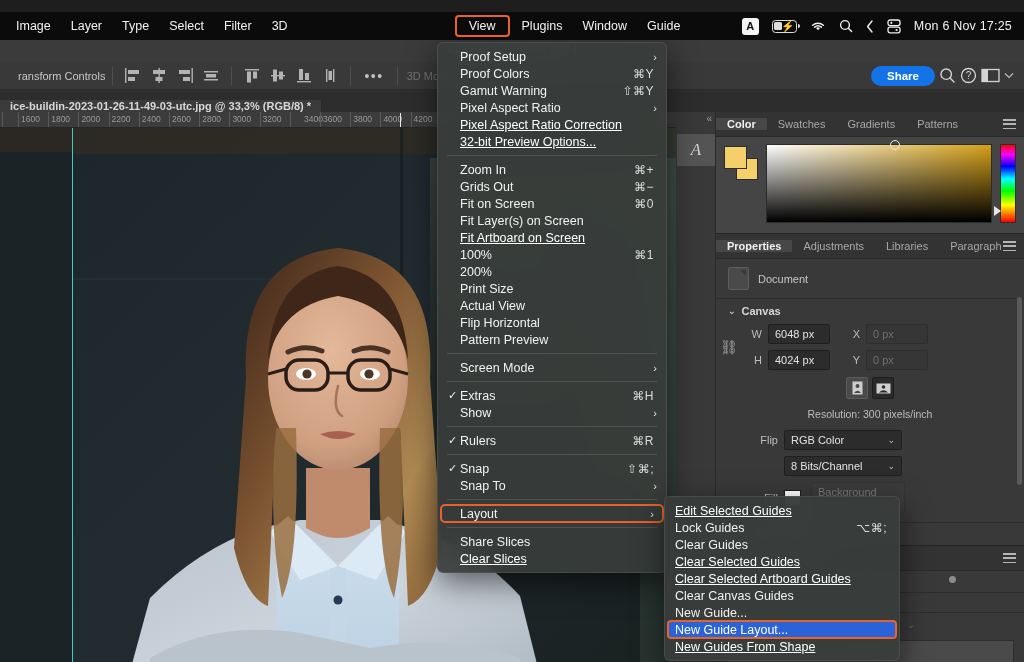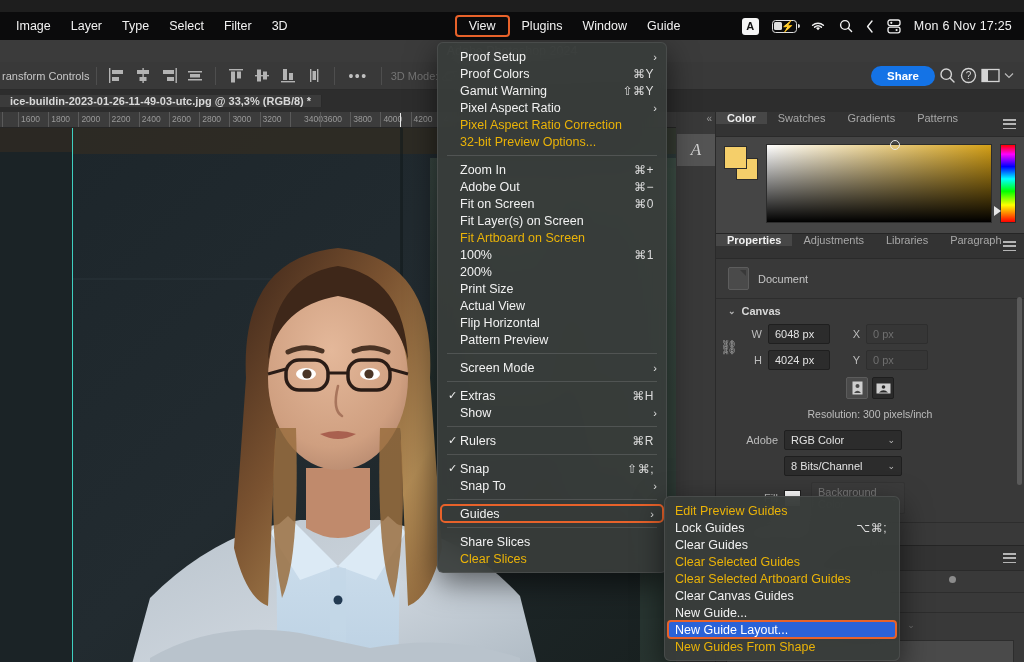--- a/index.html
+++ b/index.html
@@ -50,36 +50,36 @@
     height: 22px; background: #3b3b3b; color: #d6d6d6;
     display: flex; align-items: center; justify-content: center;
     font-size: 12.5px; position: relative;
   }
   .pstitle span { position: absolute; left: 50%; transform: translateX(-50%); }
 
   
   .optbar {
     height: 28px; background: #393939; border-bottom: 1px solid #2b2b2b;
     display: flex; align-items: center; color: #c7c7c7; font-size: 11px;
-    padding-left: 0px; gap: 0;
+    padding-left: 16px; gap: 0;
   }
   .optbar .lbl { white-space: nowrap; padding-left: 2px; }
   .vdiv { width: 1px; height: 18px; background: #4e4e4e; margin: 0 7px; }
   .alignicon { width: 20px; height: 17px; margin: 0 3px; opacity: .85; }
   .dots { letter-spacing: 1.5px; font-size: 14px; color: #c0c0c0; padding: 0 6px; }
   .dim { color: #757575; }
   .optright { margin-left: auto; display: flex; align-items: center; gap: 4px; padding-right: 10px; }
   .sharebtn {
     background: #1473e6; color: #fff; font-size: 11.5px; font-weight: 600;
     border-radius: 12px; padding: 4px 16px; border: none;
   }
   .obicon { color: #d4d4d4; display: inline-flex; }
 
   
-  .doctabrow { height: 22px; background: #2d2d2d; display: flex; align-items: center; }
+  .doctabrow { height: 22px; background: #2d2d2d; display: flex; align-items: flex-end; }
   .doctab {
     background: #3b3b3b; color: #d8d8d8; font-size: 11px; font-weight: bold;
     display: flex; align-items: center; padding: 0 10px; white-space: nowrap;
     border-right: 1px solid #2a2a2a;
   }
 
   
   .workarea { position: absolute; top: 72px; left: 0; right: 0; bottom: 0; }
   .canvaswrap { position: absolute; left: 0; top: 0; width: 676px; bottom: 0; background: #292929; }
   .ruler {
@@ -113,21 +113,21 @@
     width: 38px; height: 32px; margin: 4px 0 0 1px;
     display: flex; align-items: center; justify-content: center;
     color: #cfcfcf; font-size: 15px;
   }
   .stripbtn.active { background: #545454; }
   .chev { position: absolute; right: 3px; top: 1px; color: #9a9a9a; font-size: 10px;}
 
   .panelcol { position: absolute; left: 40px; right: 0; top: 0; bottom: 0; }
   .panel { background: #393939; border-bottom: 1px solid #252525; }
   .tabrow {
-    display: flex; align-items: flex-start; height: 25px; background: #333333;
+    display: flex; align-items: center; height: 25px; background: #333333;
     border-bottom: 1px solid #2a2a2a; position: relative;
   }
   .ptab {
     font-size: 11px; color: #a8a8a8; padding: 0 11px;
     display: flex; align-items: center; white-space: nowrap;
   }
   .ptab.active { background: #474747; color: #f0f0f0; font-weight: bold; }
   .hamburger {
     position: absolute; right: 8px; top: 7px; width: 13px; height: 10px;
     display: flex; flex-direction: column; justify-content: space-between;
@@ -216,21 +216,21 @@
     backdrop-filter: blur(14px);
   }
   .mi {
     display: flex; align-items: center; height: 17px;
     padding: 0 12px 0 10px; white-space: nowrap; position: relative;
   }
   .mi .chk { width: 12px; flex: 0 0 12px; font-size: 11px; }
   .mi .txt { flex: 1 1 auto; }
   .mi .key { color: #dcdcdc; font-size: 12px; padding-left: 22px; letter-spacing: .5px; }
   .mi .arrow { position: absolute; right: 9px; font-size: 11px; color: #e2e2e2; }
-  .mi.disabled { color: #eab308; }
+  .mi.disabled { color: #ffffff; text-decoration: underline; }
   .msep { height: 1px; background: rgba(255,255,255,0.13); margin: 5px 9px; }
   .mi.boxed {
     outline: 2px solid #e8622a; outline-offset: -1px; border-radius: 4px;
     margin: 1px 3px; padding-left: 7px;
   }
   .mi.selected {
     background: #2a62d8; color: #fff; border-radius: 3px;
     margin: 0 3px; padding-left: 7px;
   }
   .mi.selected.boxed { outline: 2px solid #e8622a; }
@@ -623,21 +623,21 @@
                       <rect x="0.5" y="0.5" width="14" height="10" fill="#cfcfcf"></rect>
                       <circle cx="7.5" cy="4" r="1.8" fill="#2a2a2a"></circle>
                       <path d="M3 9.5 Q7.5 5 12 9.5 Z" fill="#2a2a2a"></path>
                     </svg>
                 </div>
               </div>
 
               <div class="resline">Resolution: 300 pixels/inch</div>
 
               <div class="frow" style="justify-content:flex-start; padding-left:24px">
-                <span class="flabel" style="width:38px">Adobe</span>
+                <span class="flabel" style="width:38px">Flip</span>
                 <span class="fselect" style="width:118px">
                   <span>RGB Color</span>
                   <span style="color:#bdbdbd; font-size:9px">⌄</span>
                 </span>
               </div>
               <div class="frow" style="justify-content:flex-start; padding-left:24px">
                 <span style="width:38px"></span>
                 <span class="fselect" style="width:118px">
                   <span>8 Bits/Channel</span>
                   <span style="color:#bdbdbd; font-size:9px">⌄</span>
@@ -722,21 +722,21 @@
         <span class="txt">32-bit Preview Options...</span>
       </div>
       <div class="msep"></div>
       <div class="mi">
         <span class="chk"></span>
         <span class="txt">Zoom In</span>
         <span class="key">⌘+</span>
       </div>
       <div class="mi">
         <span class="chk"></span>
-        <span class="txt">Adobe Out</span>
+        <span class="txt">Grids Out</span>
         <span class="key">⌘−</span>
       </div>
       <div class="mi">
         <span class="chk"></span>
         <span class="txt">Fit on Screen</span>
         <span class="key">⌘0</span>
       </div>
       <div class="mi">
         <span class="chk"></span>
         <span class="txt">Fit Layer(s) on Screen</span>
@@ -800,37 +800,37 @@
         <span class="key">⇧⌘;</span>
       </div>
       <div class="mi">
         <span class="chk"></span>
         <span class="txt">Snap To</span>
         <span class="arrow">›</span>
       </div>
       <div class="msep"></div>
       <div class="mi boxed">
         <span class="chk"></span>
-        <span class="txt">Guides</span>
+        <span class="txt">Layout</span>
         <span class="arrow">›</span>
       </div>
       <div class="msep"></div>
       <div class="mi">
         <span class="chk"></span>
         <span class="txt">Share Slices</span>
       </div>
       <div class="mi disabled">
         <span class="chk"></span>
         <span class="txt">Clear Slices</span>
       </div>
     </div>
 
   <div class="menu" id="guidesMenu">
       <div class="mi disabled">
-        <span class="txt">Edit Preview Guides</span>
+        <span class="txt">Edit Selected Guides</span>
       </div>
       <div class="mi">
         <span class="txt">Lock Guides</span>
         <span class="key">⌥⌘;</span>
       </div>
       <div class="mi">
         <span class="txt">Clear Guides</span>
       </div>
       <div class="mi disabled">
         <span class="txt">Clear Selected Guides</span>

